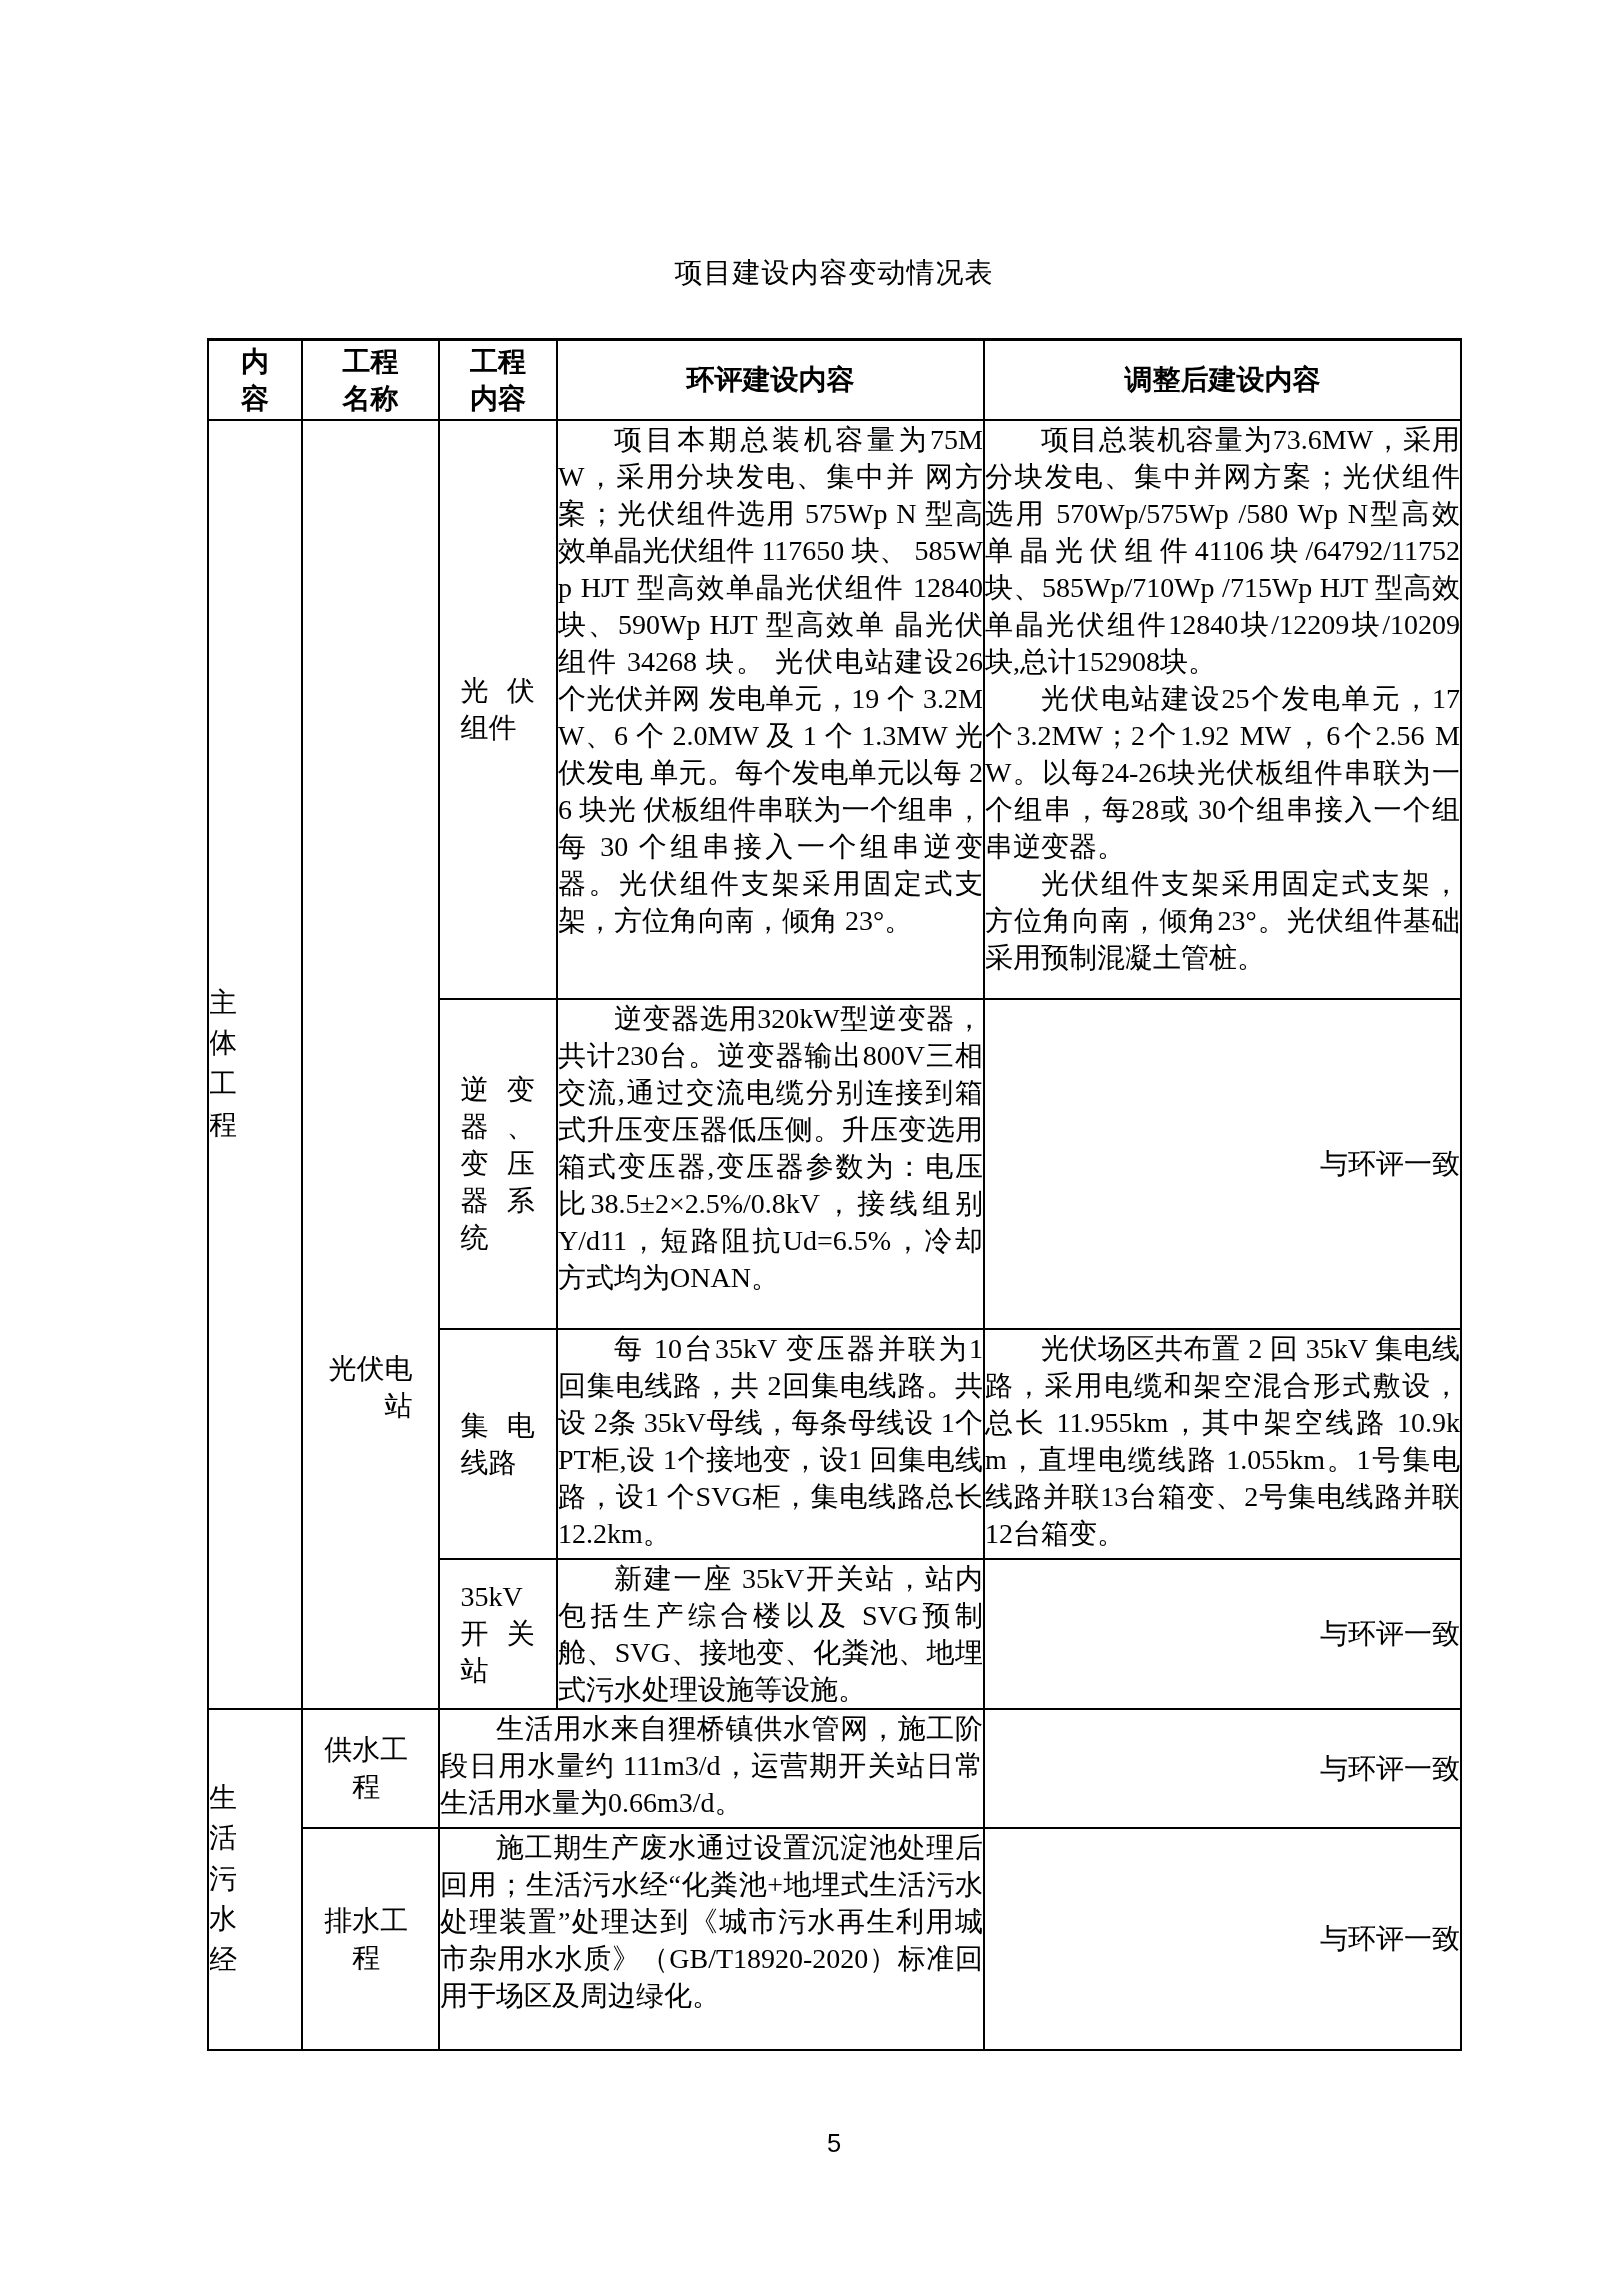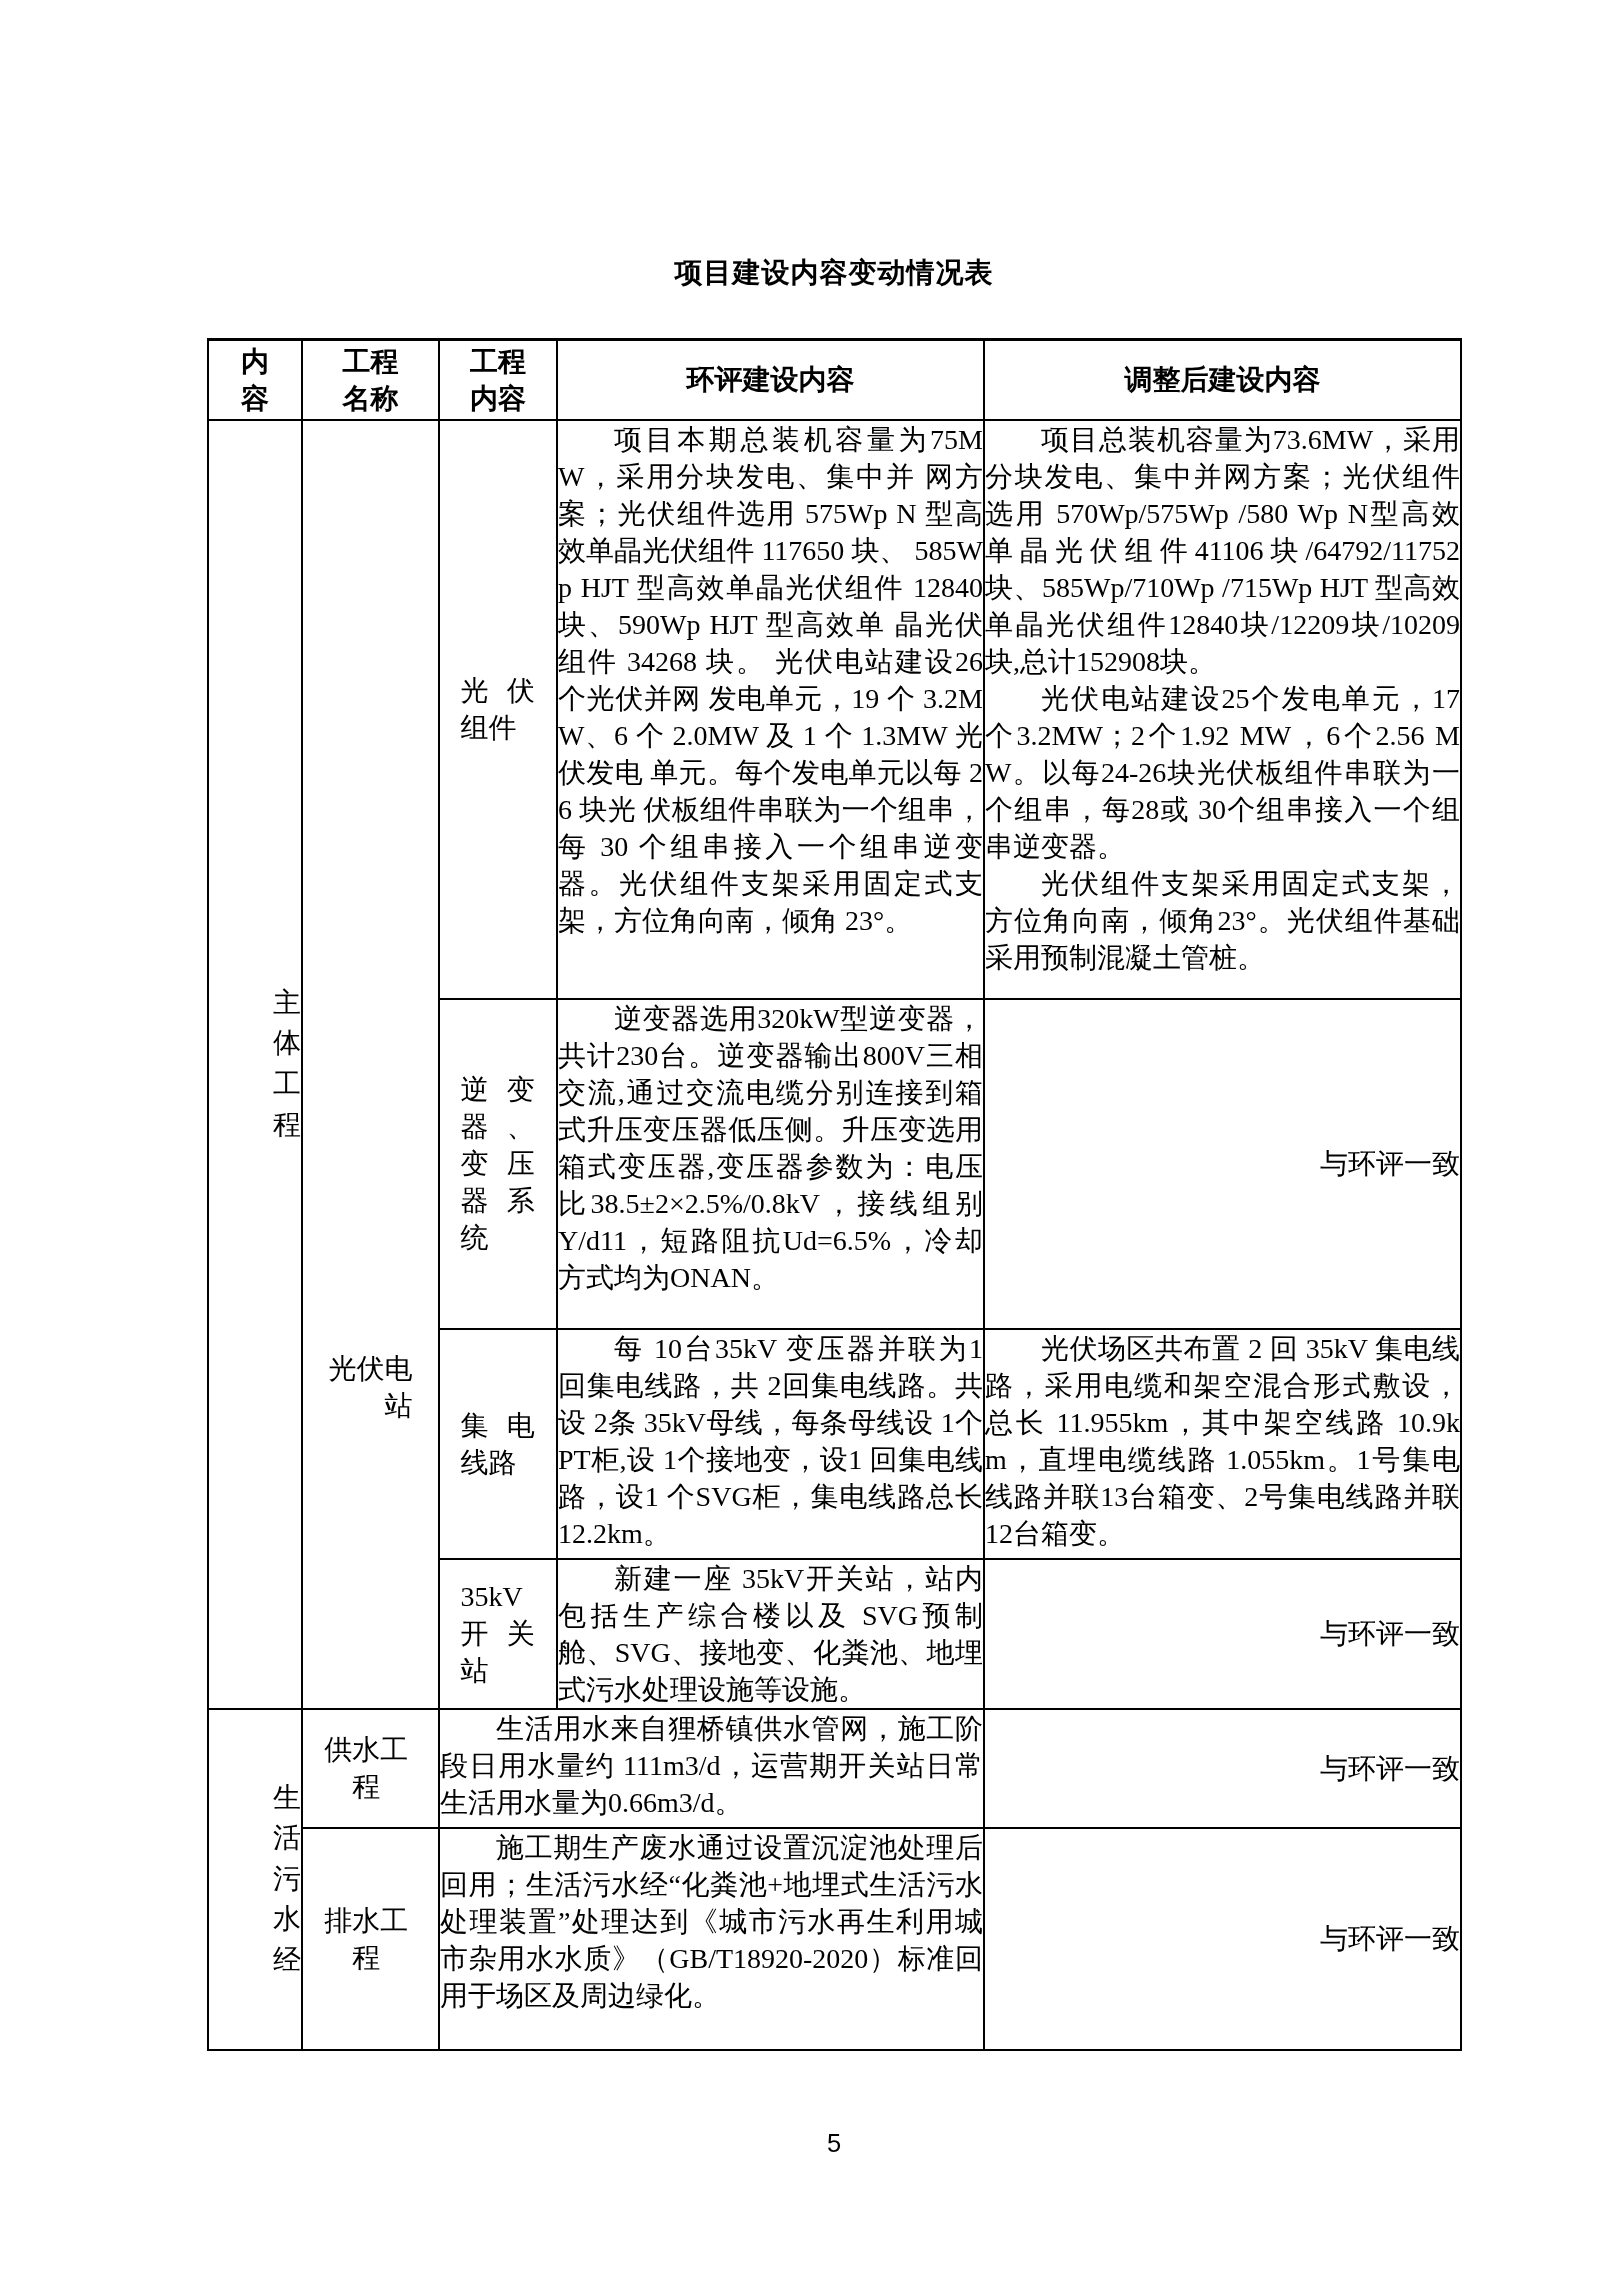--- a/index.html
+++ b/index.html
@@ -15,21 +15,21 @@
     color: #000000;
     overflow: hidden;
   }
   .doc-title {
     position: absolute;
     top: 255px;
     left: 207px;
     width: 1254px;
     text-align: center;
     font-size: 28px;
-    font-weight: bold;
+    font-weight: normal;
     line-height: 35px;
     letter-spacing: 1px;
   }
   table.change-table {
     position: absolute;
     top: 338px;
     left: 207px;
     width: 1254px;
     border-collapse: collapse;
     table-layout: fixed;
@@ -47,21 +47,21 @@
     overflow: hidden;
   }
   .change-table th {
     font-weight: bold;
     text-align: center;
     vertical-align: middle;
   }
   .hwrap1 { display: inline-block; width: 1.05em; word-break: break-all; text-align: center; }
   .hwrap2 { display: inline-block; width: 2.1em;  word-break: break-all; text-align: center; }
   
-  .vcell { text-align: right; vertical-align: middle; }
+  .vcell { text-align: left; vertical-align: middle; border-radius: 17px; }
   .vtext { display: inline-block; width: 1.05em; word-break: break-all; line-height: 1.45; }
   
   .gcell { vertical-align: top; }
   .glabel {
     margin-left: 24px;
     margin-top: 931px;
     width: 3.05em;
     word-break: break-all;
     text-align: right;
     font-family: Liberation Mono, monospace;

